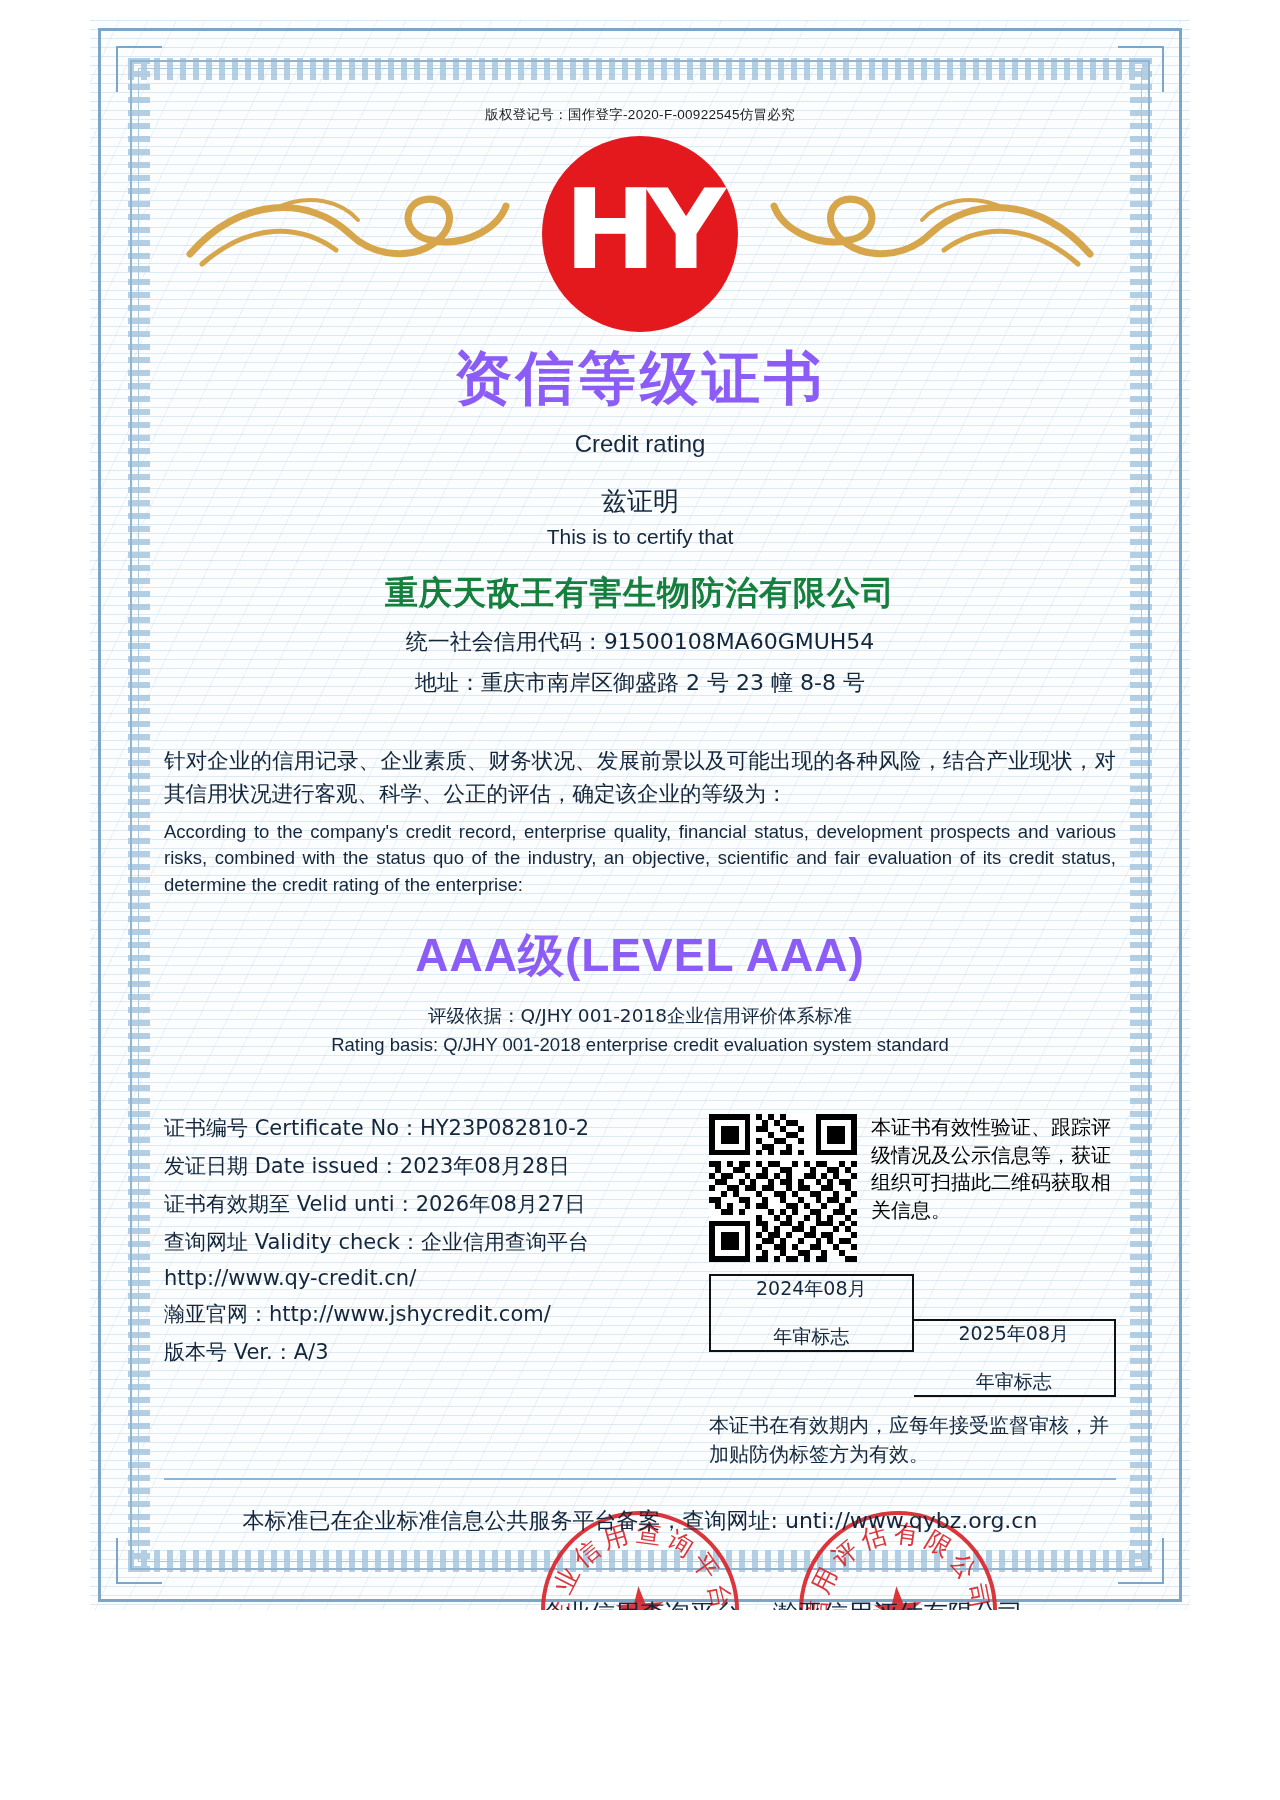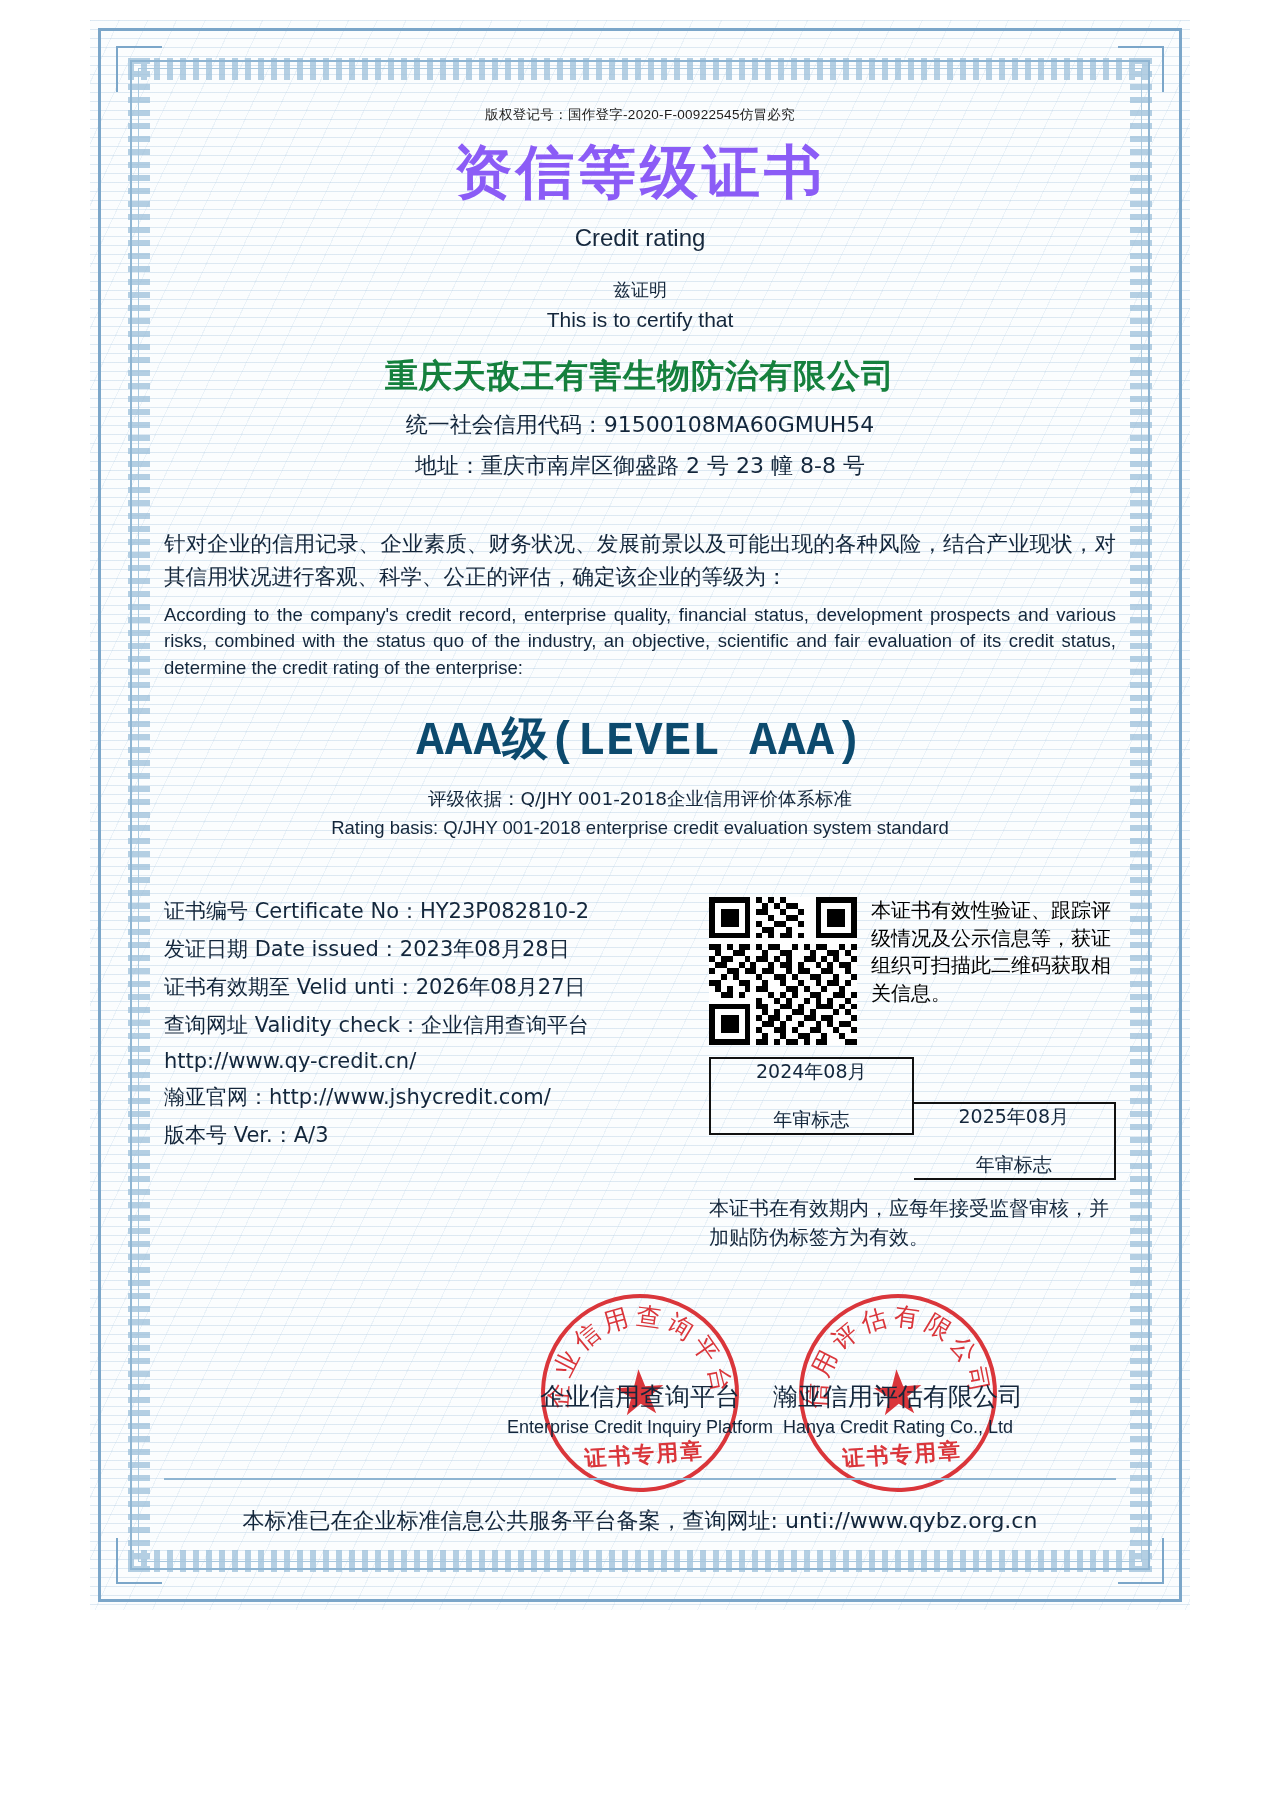--- a/index.html
+++ b/index.html
@@ -159,21 +159,21 @@
     font-family: "DejaVu Sans", sans-serif;
   }
   .title-en {
     text-align: center;
     font-size: 24px;
     color: #16283d;
     margin-top: 12px;
   }
   .certify-cn {
     text-align: center;
-    font-size: 18px;
+    font-size: 26px;
     color: #13263b;
     margin-top: 26px;
     font-family: "DejaVu Sans", sans-serif;
   }
   .certify-en {
     text-align: center;
     font-size: 21px;
     color: #13263b;
     margin-top: 6px;
   }
@@ -211,24 +211,24 @@
     line-height: 1.45;
     color: #13263b;
     margin-top: 8px;
     text-align: justify;
   }
 
   .level {
     text-align: center;
     font-size: 46px;
     font-weight: bold;
-    color: #0c4a6e;
+    color: #8b5cf6;
     margin-top: 26px;
     letter-spacing: 1px;
-    font-family: Liberation Mono, monospace;
+    font-family: Liberation Sans, sans-serif;
   }
   .basis-cn {
     text-align: center;
     font-size: 18.5px;
     color: #13263b;
     margin-top: 16px;
     font-family: "DejaVu Sans", sans-serif;
   }
   .basis-en {
     text-align: center;
@@ -394,20 +394,39 @@
   <div class="border-inner"></div>
   <div class="corner tl"></div>
   <div class="corner tr"></div>
   <div class="corner bl"></div>
   <div class="corner br"></div>
 
   <div class="content">
 
     <div class="copyright">版权登记号：国作登字-2020-F-00922545仿冒必究</div>
 
+    <div class="logo-row">
+      <div class="flourish left">
+        <svg viewBox="0 0 330 110" width="330" height="110" aria-hidden="true">
+          <path d="M10 78 C 60 20, 130 20, 170 58 C 195 82, 235 84, 258 64 C 280 45, 268 18, 243 24 C 222 29, 222 58, 250 64 C 285 72, 318 52, 326 30" fill="none" stroke="#d8a64a" stroke-width="7" stroke-linecap="round"></path>
+          <path d="M22 88 C 70 46, 120 48, 156 74" fill="none" stroke="#d8a64a" stroke-width="5" stroke-linecap="round"></path>
+          <path d="M96 32 C 130 16, 162 26, 178 44" fill="none" stroke="#d8a64a" stroke-width="4" stroke-linecap="round"></path>
+        </svg>
+      </div>
+      <div class="flourish right">
+        <svg viewBox="0 0 330 110" width="330" height="110" aria-hidden="true">
+          <path d="M10 78 C 60 20, 130 20, 170 58 C 195 82, 235 84, 258 64 C 280 45, 268 18, 243 24 C 222 29, 222 58, 250 64 C 285 72, 318 52, 326 30" fill="none" stroke="#d8a64a" stroke-width="7" stroke-linecap="round"></path>
+          <path d="M22 88 C 70 46, 120 48, 156 74" fill="none" stroke="#d8a64a" stroke-width="5" stroke-linecap="round"></path>
+          <path d="M96 32 C 130 16, 162 26, 178 44" fill="none" stroke="#d8a64a" stroke-width="4" stroke-linecap="round"></path>
+        </svg>
+      </div>
+      <div class="logo">
+        <span class="logo-glyph">HY</span>
+      </div>
+    </div>
 
     <div class="title-cn">资信等级证书</div>
     <div class="title-en">Credit rating</div>
 
     <div class="certify-cn">兹证明</div>
     <div class="certify-en">This is to certify that</div>
 
     <div class="company">重庆天敌王有害生物防治有限公司</div>
     <div class="credit-code">统一社会信用代码：91500108MA60GMUH54</div>
     <div class="address">地址：重庆市南岸区御盛路 2 号 23 幢 8-8 号</div>

